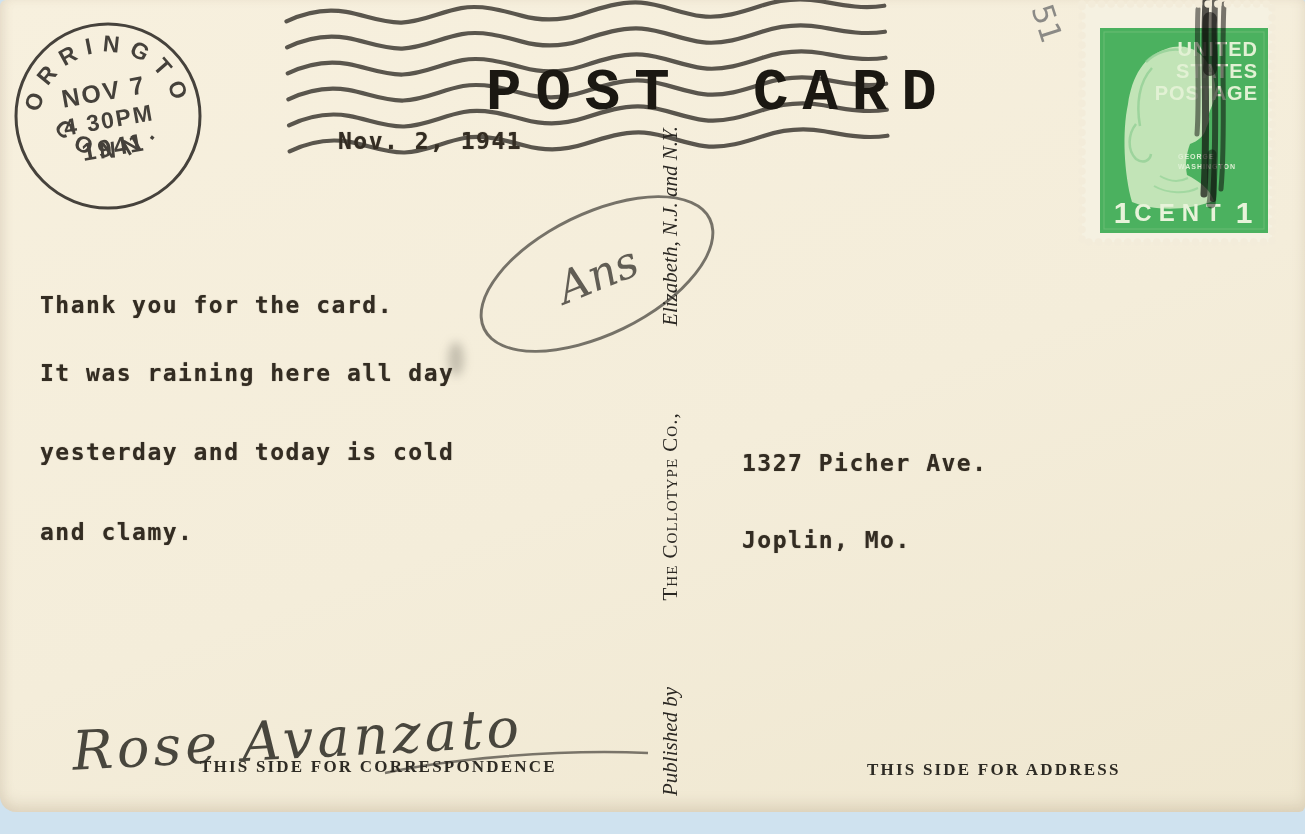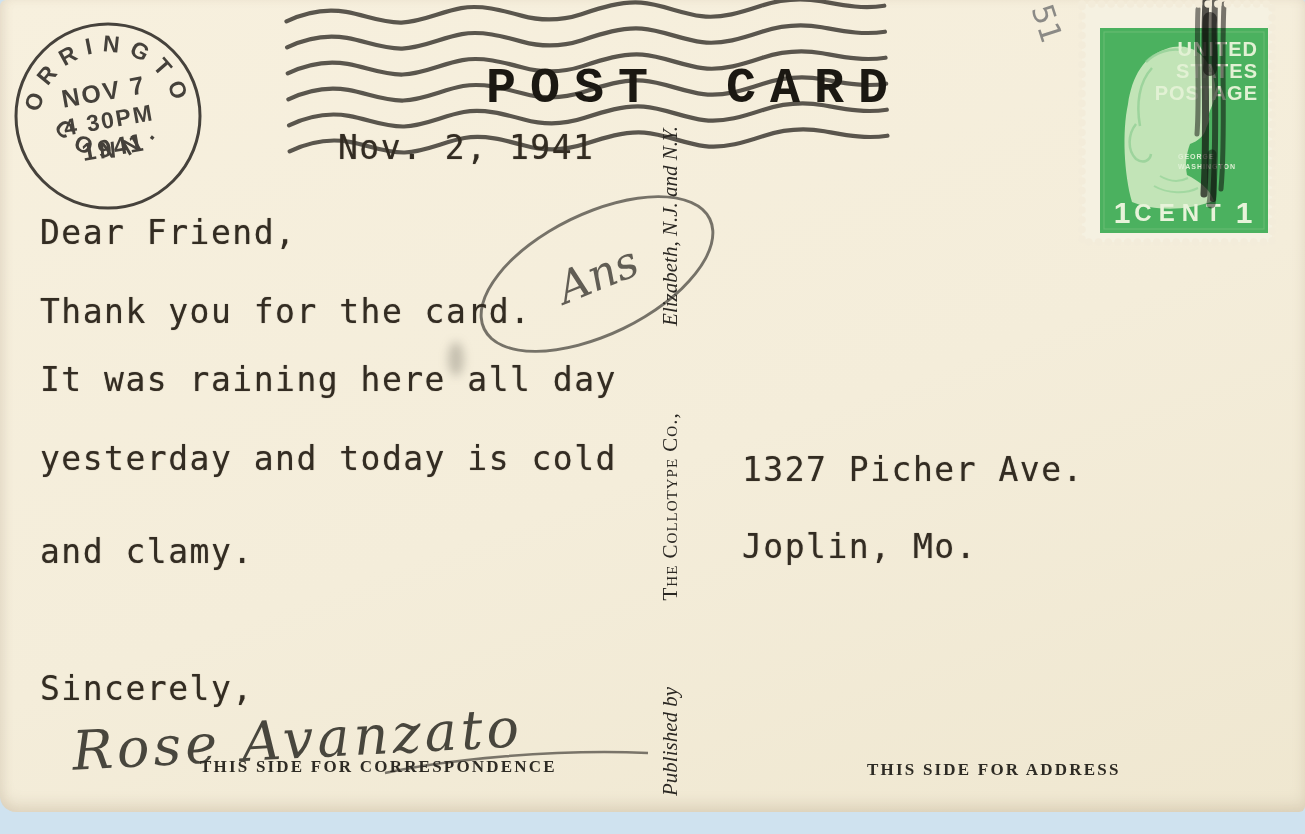--- a/index.html
+++ b/index.html
@@ -4,24 +4,24 @@
 <style>
   html,body{margin:0;padding:0;}
   body{font-family:"Liberation Sans",sans-serif;}
   .scan{position:relative;width:1305px;height:834px;background:#cfe2ef;overflow:hidden;}
   .card{position:absolute;left:0;top:0;width:1305px;height:812px;
         background:linear-gradient(160deg,#f7f0de 0%,#f4edda 55%,#efe7d0 100%);
         border-radius:6px 3px 6px 16px;
         box-shadow:inset 0 -8px 14px rgba(150,130,100,.18), inset 4px 0 10px rgba(150,130,100,.08);}
   .abs{position:absolute;}
   
-  .typed{font-family:"DejaVu Sans Mono",monospace;font-weight:normal;font-size:33px;
+  .typed{font-family:"DejaVu Sans Mono",monospace;font-weight:bold;font-size:23px;
          letter-spacing:1.5px;color:#332c22;white-space:nowrap;
          text-shadow:0 0 1px rgba(50,44,34,.55);}
-  .title{font-family:"Liberation Mono",monospace;font-weight:700;font-size:50px;
+  .title{font-family:"Liberation Mono",monospace;font-weight:700;font-size:59px;
          letter-spacing:14px;word-spacing:20px;color:#1b1812;white-space:nowrap;text-align:right;}
   .serif-label{font-family:"Liberation Serif",serif;font-weight:600;font-size:17px;
          letter-spacing:2.2px;color:#2e2b24;white-space:nowrap;}
   .publisher{display:flex;justify-content:space-between;align-items:baseline;
          width:670px;height:40px;transform:rotate(-90deg);
          font-family:"Liberation Serif",serif;font-style:italic;font-size:21px;color:#2b2823;}
   .publisher .smallcaps{font-style:normal;font-variant:small-caps;letter-spacing:1px;}
   .signature{font-family:"DejaVu Serif",serif;font-style:italic;font-size:54px;
          letter-spacing:4px;color:rgba(58,55,48,.92);transform:rotate(-3deg);white-space:nowrap;}
   .ans-oval{width:248px;height:118px;border:3px solid rgba(75,72,66,.75);border-radius:50%;
@@ -69,26 +69,24 @@
       </g>
     </svg>
 
     <div class="abs title" style="left:486px;top:60px">POST CARD</div>
     <div class="abs typed" style="left:338px;top:128px">Nov. 2, 1941</div>
 
     <div class="abs ans-oval" style="left:470px;top:212px">
       <span class="ans-text">Ans</span>
     </div>
 
-    <div class="abs typed" style="left:40px;top:213px">Dear Friend,</div>
     <div class="abs typed" style="left:40px;top:292px">Thank you for the card.</div>
     <div class="abs typed" style="left:40px;top:360px">It was raining here all day</div>
     <div class="abs typed" style="left:40px;top:439px">yesterday and today is cold</div>
-    <div class="abs typed" style="left:40px;top:532px">and clamy.</div>
-    <div class="abs typed" style="left:40px;top:669px">Sincerely,</div>
+    <div class="abs typed" style="left:40px;top:519px">and clamy.</div>
 
     <div class="abs smudge" style="left:448px;top:342px"></div>
 
     <div class="abs signature" style="left:72px;top:708px">Rose Avanzato</div>
     <svg class="abs" style="left:380px;top:735px" width="280" height="50" viewBox="0 0 280 50">
       <path d="M5,38 C70,24 175,14 268,18" fill="none" stroke="rgba(70,66,58,.7)" stroke-width="2.5"></path>
     </svg>
 
     <div class="abs publisher" style="left:343px;top:441px">
       <span>Published by</span>

